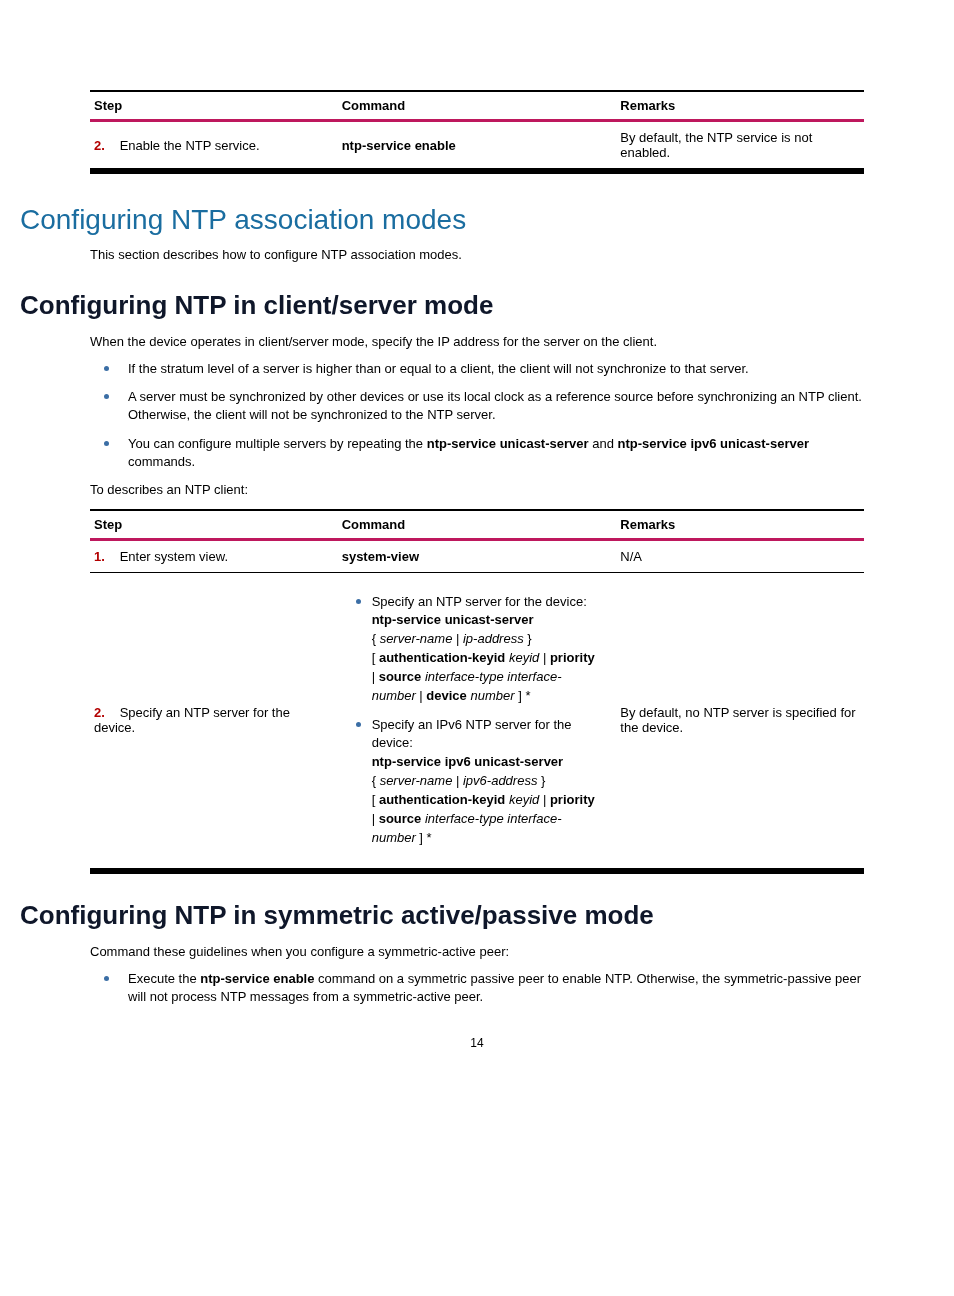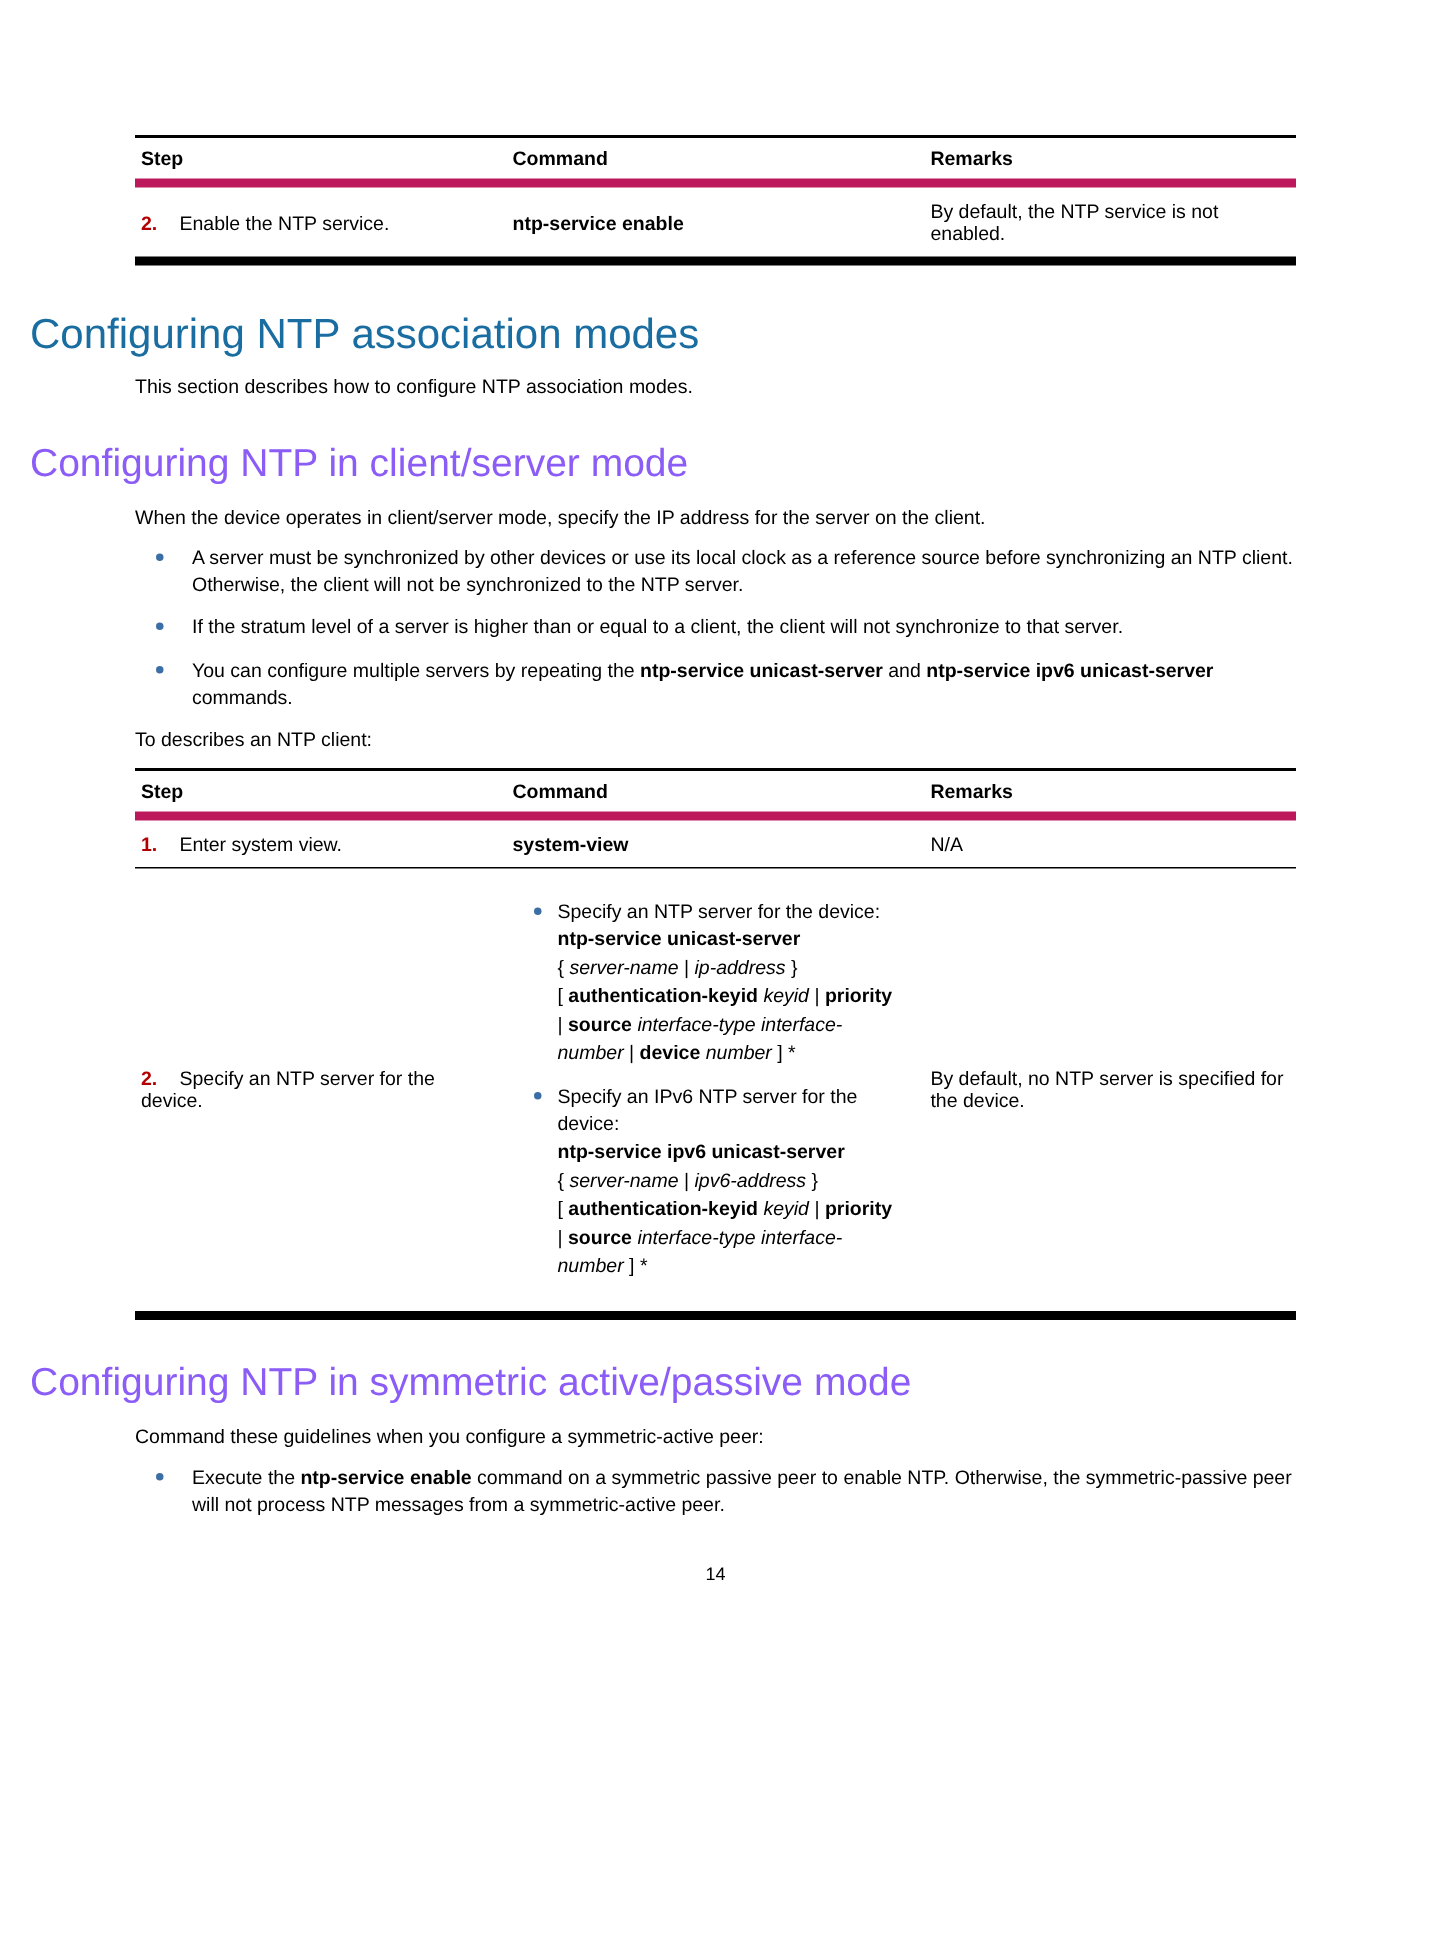--- a/index.html
+++ b/index.html
@@ -15,21 +15,21 @@
   }
   .tbl {
     width: 100%;
     border-collapse: collapse;
     font-size: 13px;
   }
   .tbl thead th {
     text-align: left;
     font-weight: bold;
     border-top: 2px solid #000;
-    border-bottom: 6px solid #be185d;
+    border-bottom: 3px solid #be185d;
     padding: 6px 4px;
   }
   .tbl tbody td {
     padding: 8px 4px;
     vertical-align: middle;
     border-bottom: 1px solid #000;
   }
   .tbl.bottom tbody tr:last-child td {
     border-bottom: 6px solid #000000;
   }
@@ -44,22 +44,22 @@
   }
   h1 {
     font-family: "Segoe UI Light", "Helvetica Neue", Arial, sans-serif;
     font-weight: 300;
     color: #1a6da0;
     font-size: 28px;
     margin: 30px 0 10px -70px;
   }
   h2 {
     font-family: "Segoe UI Light", "Helvetica Neue", Arial, sans-serif;
-    font-weight: 400;
-    color: #8b5cf6;
+    font-weight: 700;
+    color: #0f172a;
     font-size: 26px;
     margin: 26px 0 12px -70px;
   }
   p.body {
     font-size: 13px;
     margin: 10px 0;
     line-height: 1.35;
   }
   ul.bul {
     list-style: none;
@@ -143,22 +143,22 @@
     </tbody>
   </table>
 
   <h1>Configuring NTP association modes</h1>
   <p class="body">This section describes how to configure NTP association modes.</p>
 
   <h2>Configuring NTP in client/server mode</h2>
   <p class="body">When the device operates in client/server mode, specify the IP address for the server on the client.</p>
 
   <ul class="bul">
+    <li>If the stratum level of a server is higher than or equal to a client, the client will not synchronize to that server.</li>
     <li>A server must be synchronized by other devices or use its local clock as a reference source before synchronizing an NTP client. Otherwise, the client will not be synchronized to the NTP server.</li>
-    <li>If the stratum level of a server is higher than or equal to a client, the client will not synchronize to that server.</li>
     <li>
       <span>You can configure multiple servers by repeating the </span><b>ntp-service unicast-server</b><span> and </span><b>ntp-service ipv6 unicast-server</b><span> commands.</span>
     </li>
   </ul>
 
   <p class="body">To describes an NTP client:</p>
 
   <table class="tbl bottom">
     <colgroup>
         <col class="col-step">

